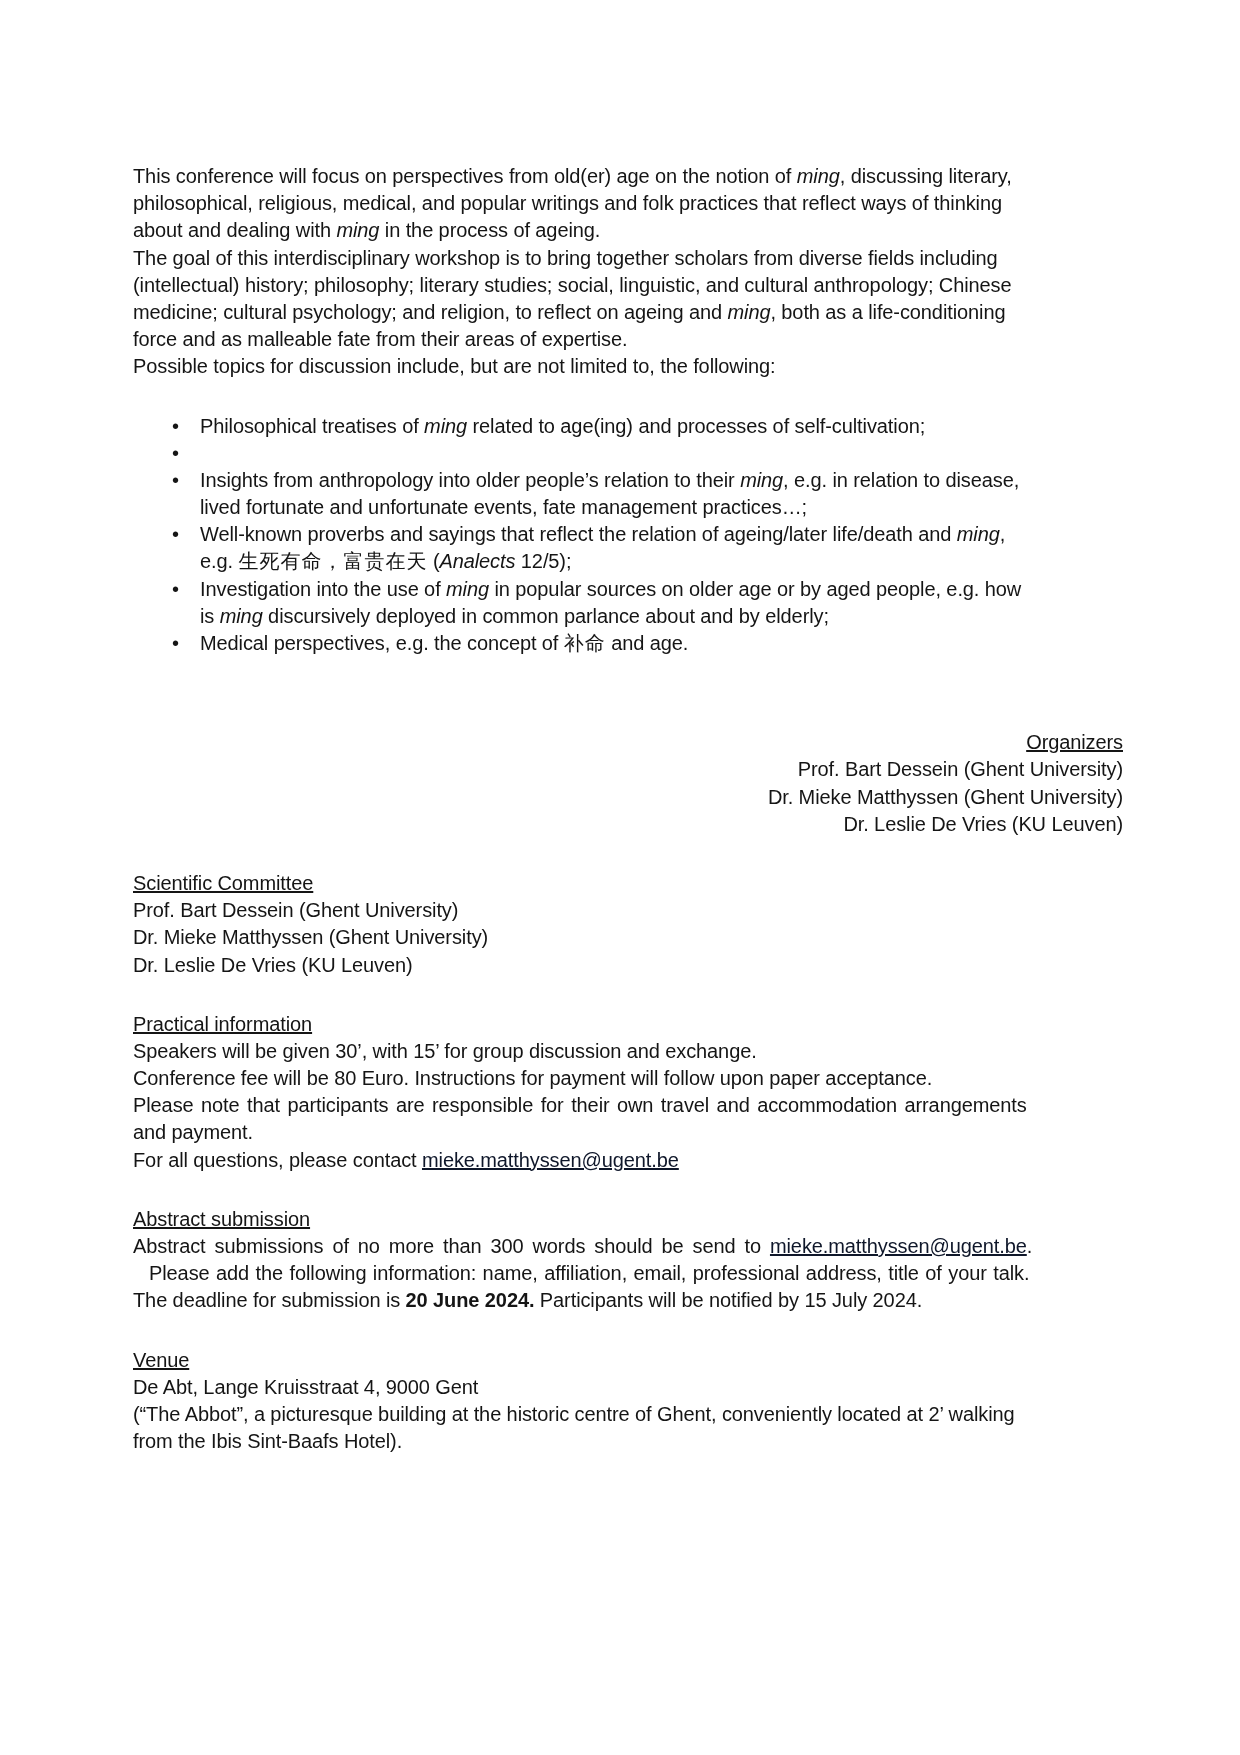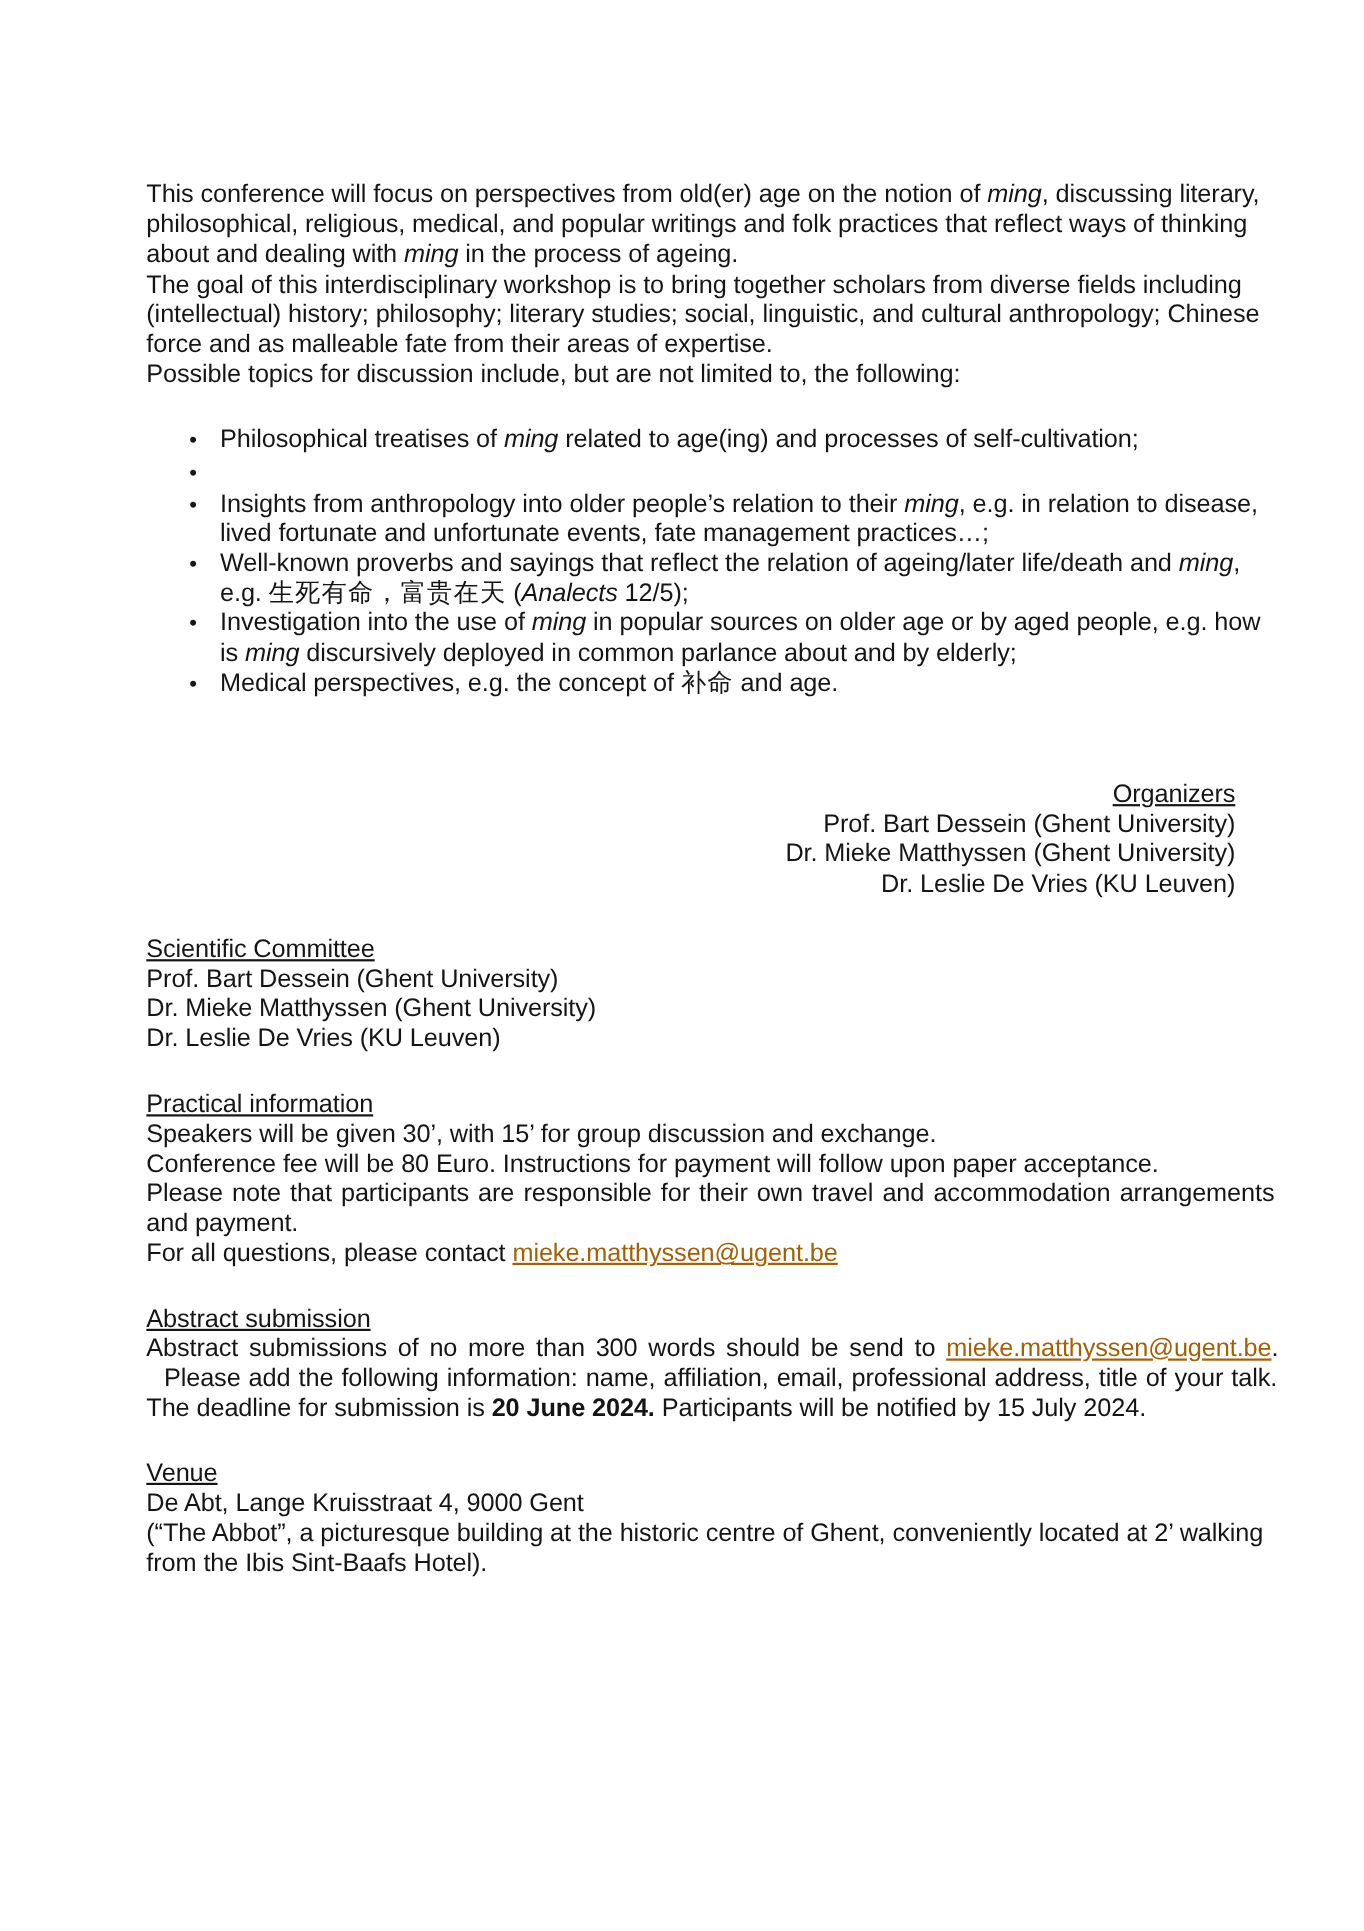--- a/index.html
+++ b/index.html
@@ -5,28 +5,28 @@
   html,body{margin:0;padding:0;background:#ffffff;}
   body{
     width:1240px;height:1755px;
     font-family:"Liberation Sans","DejaVu Sans",sans-serif;
     color:#151515;
     -webkit-font-smoothing:antialiased;
   }
   .page{position:relative;width:1240px;height:1755px;background:#ffffff;overflow:hidden;}
   .content{
     position:absolute;left:133px;top:163px;width:990px;
-    font-size:23px;line-height:27.2px;letter-spacing:-0.1px;
+    font-size:20px;line-height:27.2px;letter-spacing:-0.1px;
   }
   .line{white-space:nowrap;height:27.2px;}
   .para{margin:0;}
   .i{font-style:italic;}
   .b{font-weight:700;}
   .cjk{font-family:"DejaVu Sans",sans-serif;letter-spacing:1px;}
-  .link{color:#a16207;text-decoration:underline;cursor:pointer;}
+  .link{color:#0f172a;text-decoration:underline;cursor:pointer;}
   .bullets{margin-top:32px;}
   .bullet{display:flex;}
   .bullet .marker{width:28px;padding-left:39px;flex:none;}
   .bullet .marker:before{content:"\2022";font-size:20px;}
   .section{margin-top:32px;}
   .section.first{margin-top:72px;text-align:right;}
   .heading{text-decoration:underline;}
   
   .sec-practical .sec-lines .line:nth-child(3){word-spacing:2px;}
   .sec-abstract .sec-lines .line:nth-child(1){word-spacing:3.5px;}
@@ -39,20 +39,21 @@
   <div class="content">
 
     <div class="para">
         <div class="line"><span>This conference will focus on perspectives from old(er) age on the notion of </span><span class="i">ming</span><span>, discussing literary,</span></div>
         <div class="line"><span>philosophical, religious, medical, and popular writings and folk practices that reflect ways of thinking</span></div>
         <div class="line"><span>about and dealing with </span><span class="i">ming</span><span> in the process of ageing.</span></div>
       </div>
     <div class="para">
         <div class="line"><span>The goal of this interdisciplinary workshop is to bring together scholars from diverse fields including</span></div>
         <div class="line"><span>(intellectual) history; philosophy; literary studies; social, linguistic, and cultural anthropology; Chinese</span></div>
+        <div class="line"><span>medicine; cultural psychology; and religion, to reflect on ageing and </span><span class="i">ming</span><span>, both as a life-conditioning</span></div>
         <div class="line"><span>force and as malleable fate from their areas of expertise.</span></div>
       </div>
     <div class="para">
         <div class="line"><span>Possible topics for discussion include, but are not limited to, the following:</span></div>
       </div>
 
     <div class="bullets">
         <div class="bullet">
           <span class="marker"></span>
           <div>

